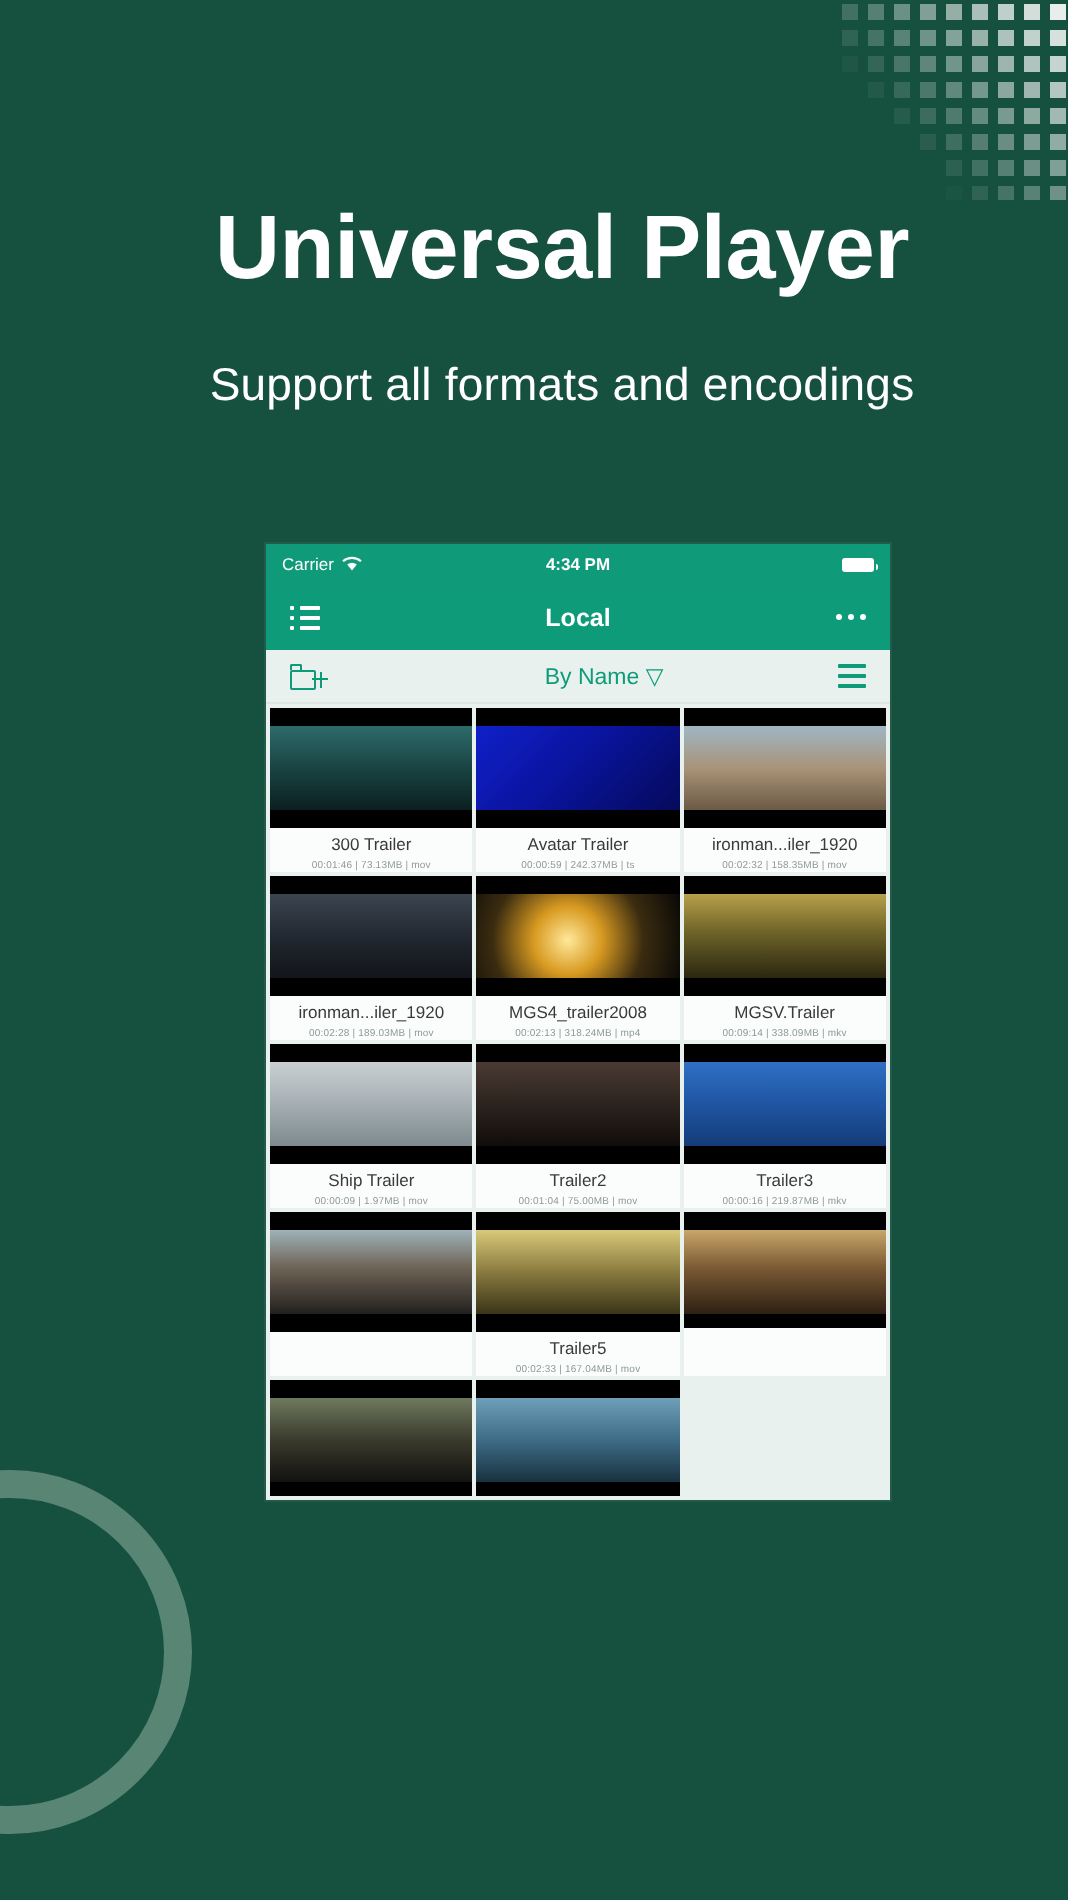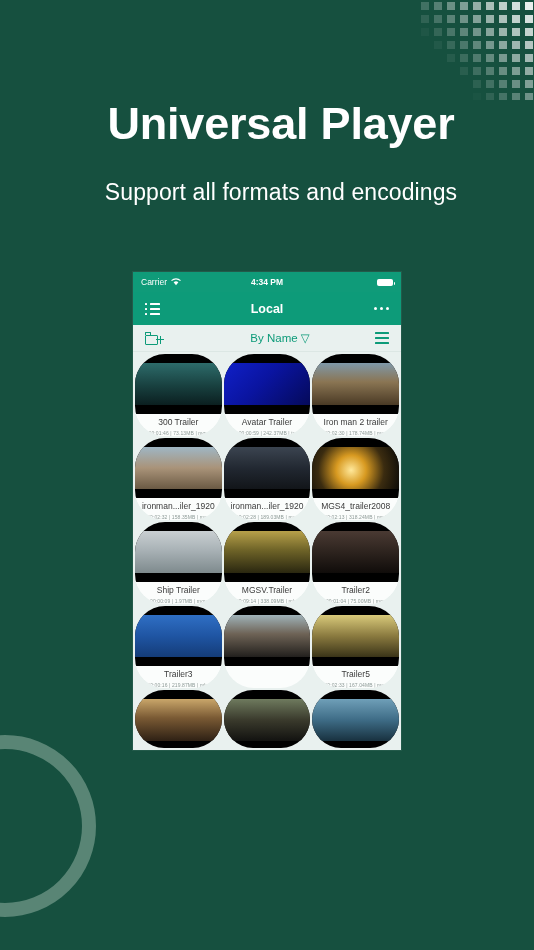--- a/index.html
+++ b/index.html
@@ -52,21 +52,21 @@
     font-size: 23px;
     font-weight: 400;
     margin-top: 32px;
     letter-spacing: .1px;
   }
 
   
   .phone {
     position: absolute;
     left: 133px; top: 272px;
-    width: 268px; height: 478px;
+    width: 312px; height: 478px;
     background: #eef3f2;
     overflow: hidden;
     z-index: 4;
     box-shadow: 0 0 0 1px rgba(255,255,255,.06);
   }
 
   
   .statusbar {
     height: 20px;
     background: #0F9B79;
@@ -169,21 +169,21 @@
   
   .grid {
     display: grid;
     grid-template-columns: repeat(3, 1fr);
     gap: 2px;
     padding: 2px;
     background: #e9f1ef;
     height: 398px;
     align-content: start;
   }
-  .cell { background: #fbfdfc; overflow: hidden; border-radius: 30px; }
+  .cell { background: #fbfdfc; overflow: hidden; }
   .thumb {
     width: 100%; height: 60px;
     background: #000;
     position: relative;
     overflow: hidden;
   }
   .thumb .art {
     position: absolute; left: 0; right: 0; top: 9px; height: 42px;
   }
   .caption {
@@ -337,29 +337,20 @@
         <div class="thumb">
           <div class="art" style="background: linear-gradient(135deg, rgb(16, 32, 200) 0%, rgb(10, 20, 160) 45%, rgb(5, 10, 90) 100%);"></div>
         </div>
         <div class="caption">
           <div class="cap-title">Avatar Trailer</div>
           <div class="cap-meta">00:00:59 | 242.37MB | ts</div>
         </div>
       </div>
       <div class="cell">
         <div class="thumb">
-          <div class="art" style="background: linear-gradient(rgb(127, 152, 168) 0%, rgb(138, 117, 83) 45%, rgb(74, 58, 37) 100%);"></div>
-        </div>
-        <div class="caption">
-          <div class="cap-title">Iron man 2 trailer</div>
-          <div class="cap-meta">00:02:30 | 178.74MB | mov</div>
-        </div>
-      </div>
-      <div class="cell">
-        <div class="thumb">
           <div class="art" style="background: linear-gradient(rgb(159, 182, 196) 0%, rgb(169, 147, 121) 50%, rgb(107, 90, 68) 100%);"></div>
         </div>
         <div class="caption">
           <div class="cap-title">ironman...iler_1920</div>
           <div class="cap-meta">00:02:32 | 158.35MB | mov</div>
         </div>
       </div>
       <div class="cell">
         <div class="thumb">
           <div class="art" style="background: linear-gradient(rgb(59, 68, 80) 0%, rgb(32, 38, 47) 55%, rgb(18, 21, 25) 100%);"></div>
@@ -373,38 +364,38 @@
         <div class="thumb">
           <div class="art" style="background: radial-gradient(circle at 45% 55%, rgb(255, 232, 154) 0%, rgb(216, 154, 33) 28%, rgb(59, 44, 16) 62%, rgb(8, 8, 6) 100%);"></div>
         </div>
         <div class="caption">
           <div class="cap-title">MGS4_trailer2008</div>
           <div class="cap-meta">00:02:13 | 318.24MB | mp4</div>
         </div>
       </div>
       <div class="cell">
         <div class="thumb">
+          <div class="art" style="background: linear-gradient(rgb(183, 160, 74) 0%, rgb(111, 100, 40) 45%, rgb(42, 39, 16) 100%);"></div>
+        </div>
+        <div class="caption">
+          <div class="cap-title">MGSV.Trailer</div>
+          <div class="cap-meta">00:09:14 | 338.09MB | mkv</div>
+        </div>
+      </div>
+      <div class="cell">
+        <div class="thumb">
           <div class="art" style="background: linear-gradient(rgb(201, 207, 210) 0%, rgb(169, 178, 182) 45%, rgb(126, 138, 141) 100%);"></div>
         </div>
         <div class="caption">
           <div class="cap-title">Ship Trailer</div>
           <div class="cap-meta">00:00:09 | 1.97MB | mov</div>
         </div>
       </div>
       <div class="cell">
         <div class="thumb">
-          <div class="art" style="background: linear-gradient(rgb(183, 160, 74) 0%, rgb(111, 100, 40) 45%, rgb(42, 39, 16) 100%);"></div>
-        </div>
-        <div class="caption">
-          <div class="cap-title">MGSV.Trailer</div>
-          <div class="cap-meta">00:09:14 | 338.09MB | mkv</div>
-        </div>
-      </div>
-      <div class="cell">
-        <div class="thumb">
           <div class="art" style="background: linear-gradient(rgb(74, 58, 51) 0%, rgb(42, 33, 28) 55%, rgb(16, 12, 10) 100%);"></div>
         </div>
         <div class="caption">
           <div class="cap-title">Trailer2</div>
           <div class="cap-meta">00:01:04 | 75.00MB | mov</div>
         </div>
       </div>
       <div class="cell">
         <div class="thumb">
           <div class="art" style="background: linear-gradient(rgb(47, 111, 196) 0%, rgb(31, 85, 163) 50%, rgb(20, 60, 120) 100%);"></div>

